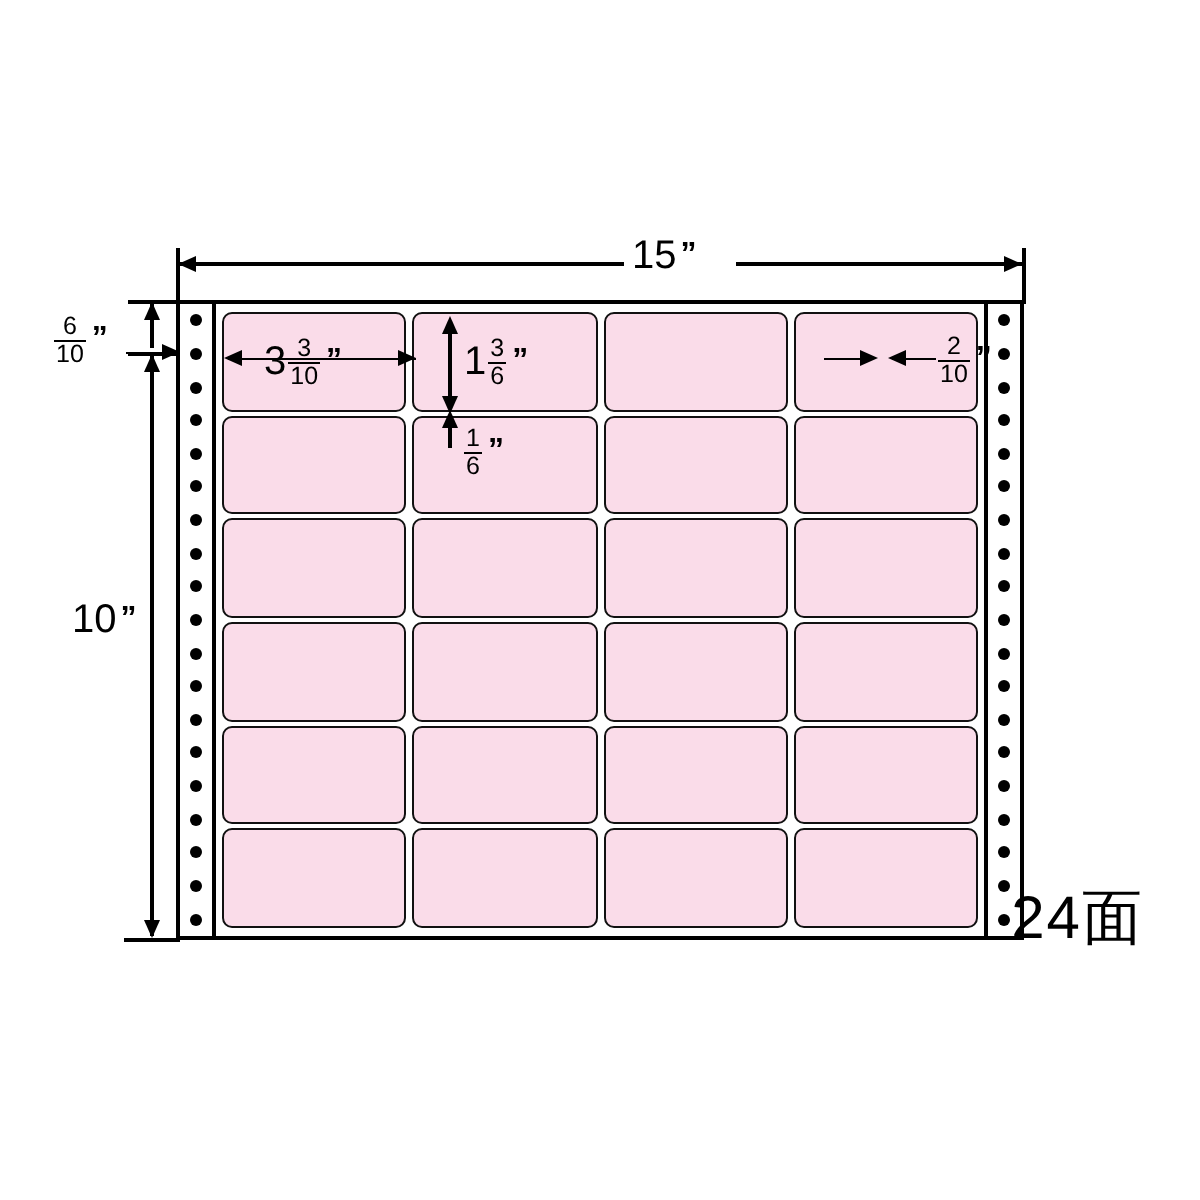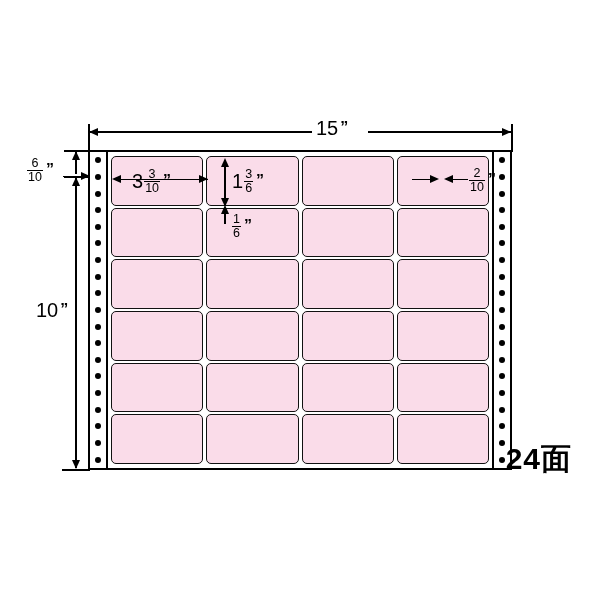--- a/index.html
+++ b/index.html
@@ -106,21 +106,21 @@
   .frac .num { padding: 0 1px; }
   .frac .den { padding: 0 1px; border-top: 1.5px solid #000; }
   .inch { font-size: 16px; margin-left: 2px; font-weight: 600; }
   .whole { font-size: 20px; }
 
   #count {
     position: absolute;
     right: 28px;
     bottom: 36px;
     font-size: 30px;
-    font-weight: 700;
+    font-weight: 400;
     letter-spacing: 1px;
     color: #000;
   }
 </style>
 </head>
 <body>
 
 <div id="page">
 
   <div class="line-v" style="left:88px; top:124px; height:28px;"></div>

